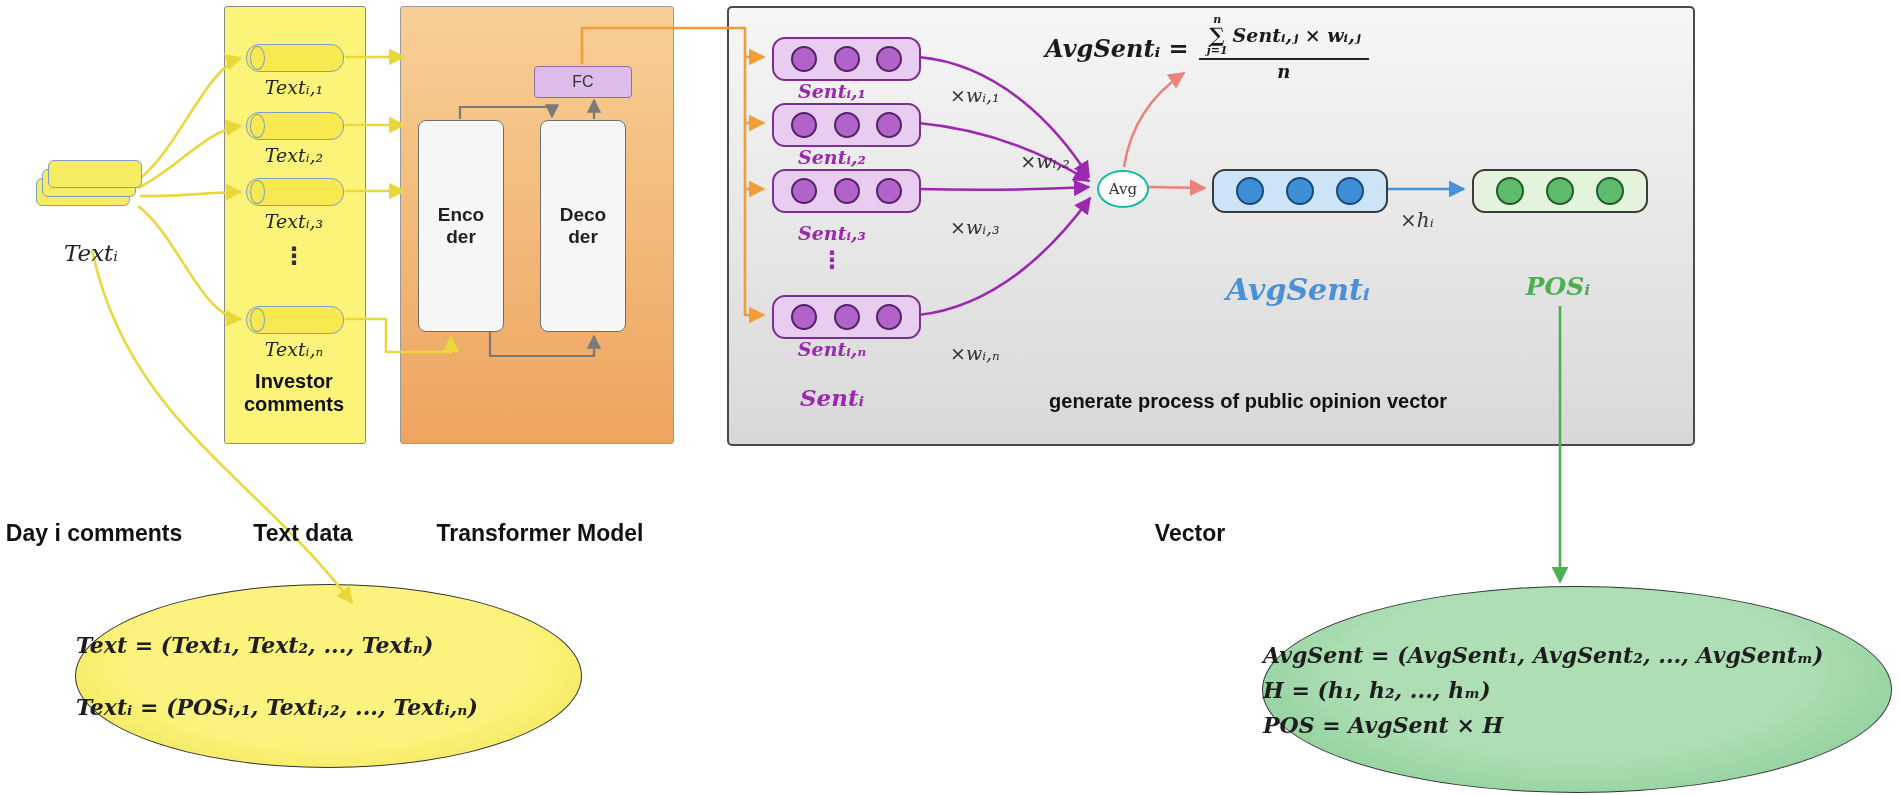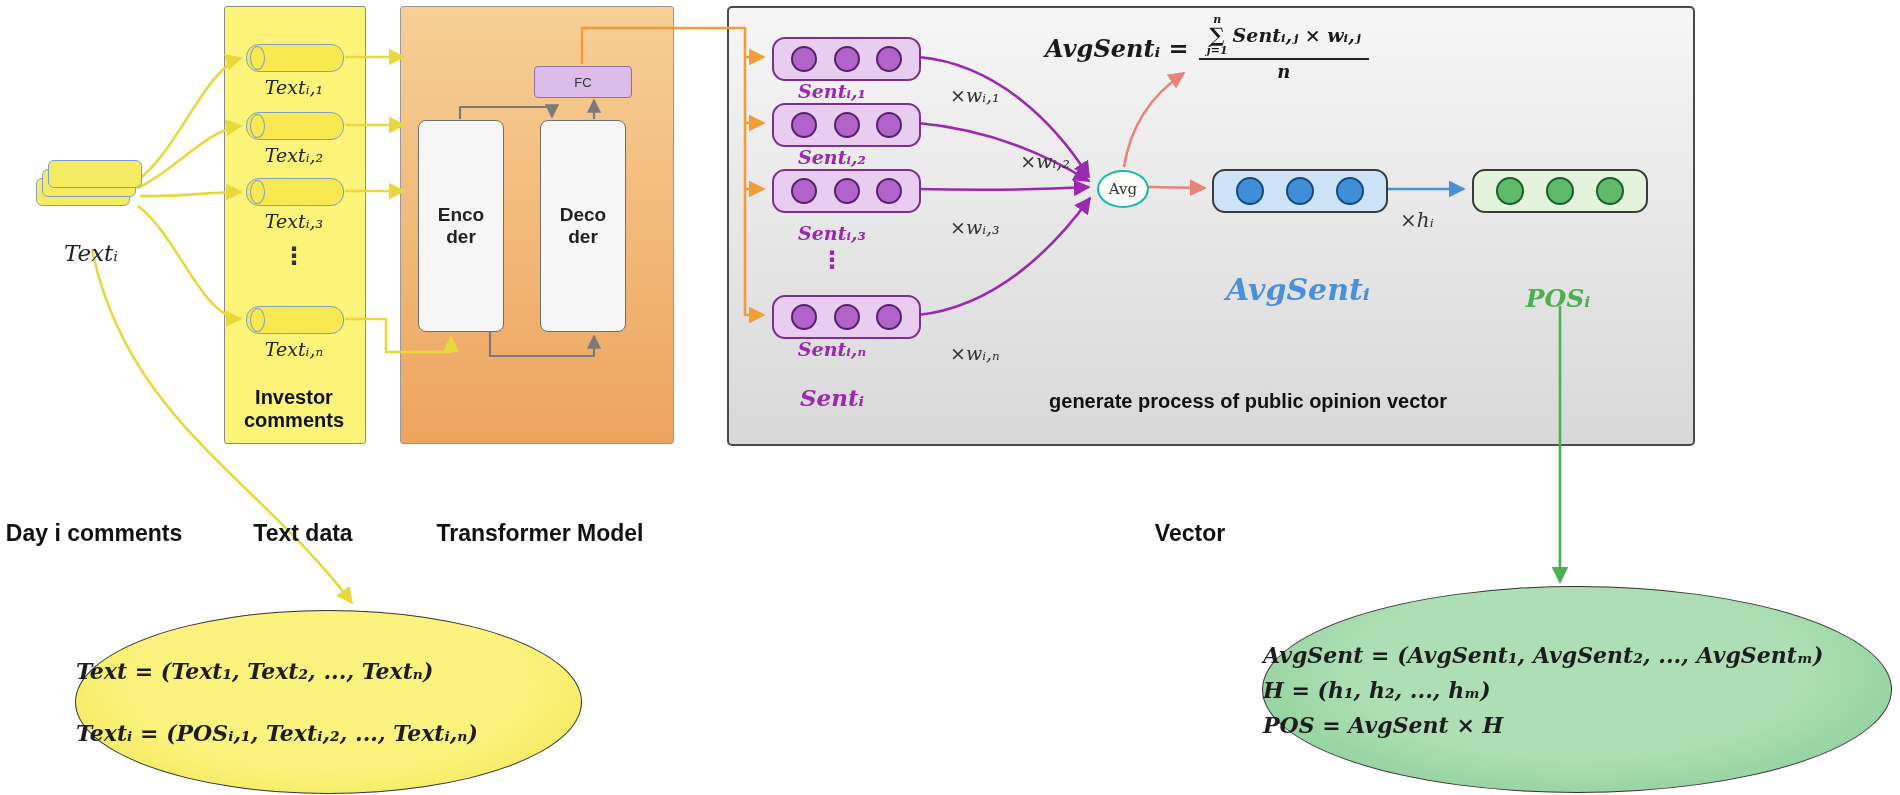--- a/index.html
+++ b/index.html
@@ -31,21 +31,21 @@
        border:1.6px solid #7F9FC6;border-radius:13px;}
   .cyl::before{content:"";position:absolute;left:3px;top:1px;bottom:1px;width:13px;
        border:1.6px solid #7F9FC6;border-radius:50%;}
 
   
   .edbox{position:absolute;z-index:3;background:#F6F6F6;border:1.6px solid #6E6E6E;
          border-radius:8px;display:flex;align-items:center;justify-content:center;
          text-align:center;white-space:pre-line;font-weight:bold;font-size:19px;color:#222;}
   .fcbox{position:absolute;z-index:3;left:534px;top:66px;width:96px;height:30px;
          background:#DDBCEA;border:1.6px solid #8E6FA8;border-radius:4px;
-         display:flex;align-items:center;justify-content:center;font-size:13px;color:#333;}
+         display:flex;align-items:center;justify-content:center;font-size:16px;color:#333;}
 
   
   .vec{position:absolute;z-index:3;display:flex;align-items:center;
        justify-content:space-evenly;border-radius:13px;}
   .vec.purple{left:772px;width:145px;height:40px;background:#E9CDF0;border:2px solid #7B2F92;}
   .vec.purple .c{width:22px;height:22px;border-radius:50%;background:#B163C9;border:2px solid #54216B;}
   .vec.blue{left:1212px;top:169px;width:172px;height:40px;background:#CDE4F8;border:2px solid #3A3A3A;}
   .vec.blue .c{width:24px;height:24px;border-radius:50%;background:#3F8FD6;border:2px solid #17497B;}
   .vec.green{left:1472px;top:169px;width:172px;height:40px;background:#E3F3DC;border:2px solid #3A3A3A;}
   .vec.green .c{width:24px;height:24px;border-radius:50%;background:#5FBB6B;border:2px solid #1C5E2B;}
@@ -71,21 +71,21 @@
   .frac{display:inline-flex;flex-direction:column;align-items:center;}
   .frac .num{display:flex;align-items:center;gap:5px;border-bottom:2px solid #222;padding:0 8px 2px 8px;font-size:19px;}
   .frac .den{font-size:18px;padding-top:1px;}
   .sum{display:inline-flex;flex-direction:column;align-items:center;line-height:1;}
   .sum .lim{font-size:11px;font-style:italic;font-family:"DejaVu Serif","DejaVu Sans",serif;}
   .sum .sym{font-size:20px;font-style:normal;}
 
   
   .bigellipse{position:absolute;z-index:1;border:1.6px solid #333;border-radius:50%;
               display:flex;flex-direction:column;align-items:flex-start;justify-content:center;}
-  .yellow-ellipse{left:75px;top:610px;width:505px;height:182px;gap:36px;
+  .yellow-ellipse{left:75px;top:584px;width:505px;height:182px;gap:36px;
       background:radial-gradient(ellipse at 50% 40%,#FBF37E 55%,#F0E14A 100%);}
   .green-ellipse{left:1262px;top:586px;width:628px;height:205px;gap:9px;
       background:radial-gradient(ellipse at 50% 40%,#AEDFB4 50%,#7EC68D 100%);}
   .bigellipse .line{font-size:22px;color:#1d1d1d;}
 </style>
 </head>
 <body>
 
 <div class="canvas">
 
@@ -163,21 +163,21 @@
 
   <div class="cyl" style="top:44px;"></div>
   <div class="cyl" style="top:112px;"></div>
   <div class="cyl" style="top:178px;"></div>
   <div class="cyl" style="top:306px;"></div>
   <div class="cyl-label math" style="top:76px;">Textᵢ,₁</div>
   <div class="cyl-label math" style="top:144px;">Textᵢ,₂</div>
   <div class="cyl-label math" style="top:210px;">Textᵢ,₃</div>
   <div class="dots" style="left:234px;top:244px;">⋮</div>
   <div class="cyl-label math" style="top:338px;">Textᵢ,ₙ</div>
-  <div class="caption preline" style="left:228px;top:386px;width:132px;">Investor
+  <div class="caption preline" style="left:228px;top:370px;width:132px;">Investor
 comments</div>
 
   <div class="fcbox">FC</div>
   <div class="edbox" style="left:418px;top:120px;width:84px;height:210px;">Enco
 der</div>
   <div class="edbox" style="left:540px;top:120px;width:84px;height:210px;">Deco
 der</div>
 
   <div class="formula math bold">
     <span class="lhs">AvgSentᵢ =</span>
@@ -237,21 +237,21 @@
     </div>
   <div class="abs z3 math bold center" style="left:1222px;top:272px;width:152px;font-size:30px;color:#4A90D9;">AvgSentᵢ</div>
 
   <div class="abs z3 math" style="left:1400px;top:208px;width:70px;font-size:20px;color:#333;">×hᵢ</div>
 
   <div class="vec green">
       <span class="c"></span>
       <span class="c"></span>
       <span class="c"></span>
     </div>
-  <div class="abs z3 math bold center" style="left:1500px;top:284px;width:116px;font-size:25px;color:#4CAF50;">POSᵢ</div>
+  <div class="abs z3 math bold center" style="left:1500px;top:272px;width:116px;font-size:25px;color:#4CAF50;">POSᵢ</div>
 
   <div class="caption" style="left:998px;top:390px;width:500px;">generate process of public opinion vector</div>
 
   <div class="blabel" style="left:4px;width:180px;">Day i comments</div>
   <div class="blabel" style="left:238px;width:130px;">Text data</div>
   <div class="blabel" style="left:430px;width:220px;">Transformer Model</div>
   <div class="blabel" style="left:1130px;width:120px;">Vector</div>
 
   <div class="bigellipse yellow-ellipse">
     <div class="line math bold">Text = (Text₁, Text₂, ..., Textₙ)</div>

